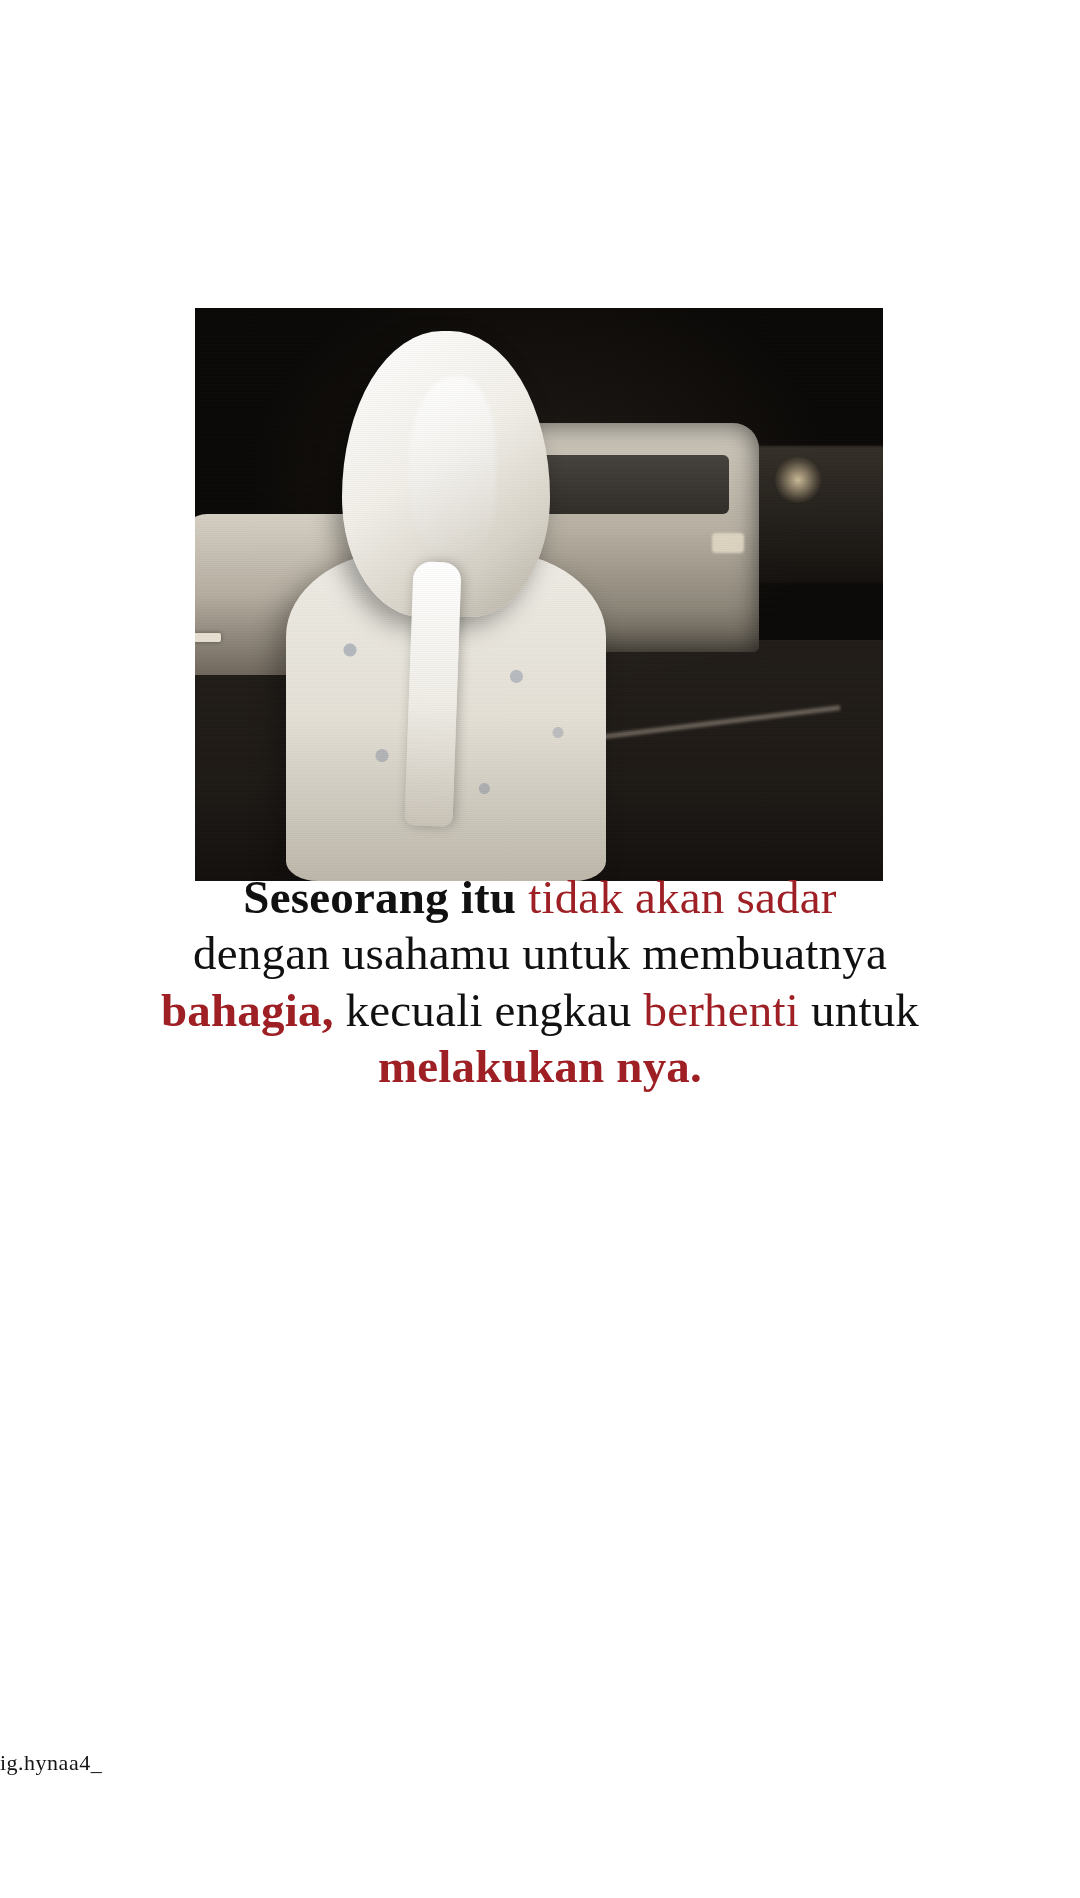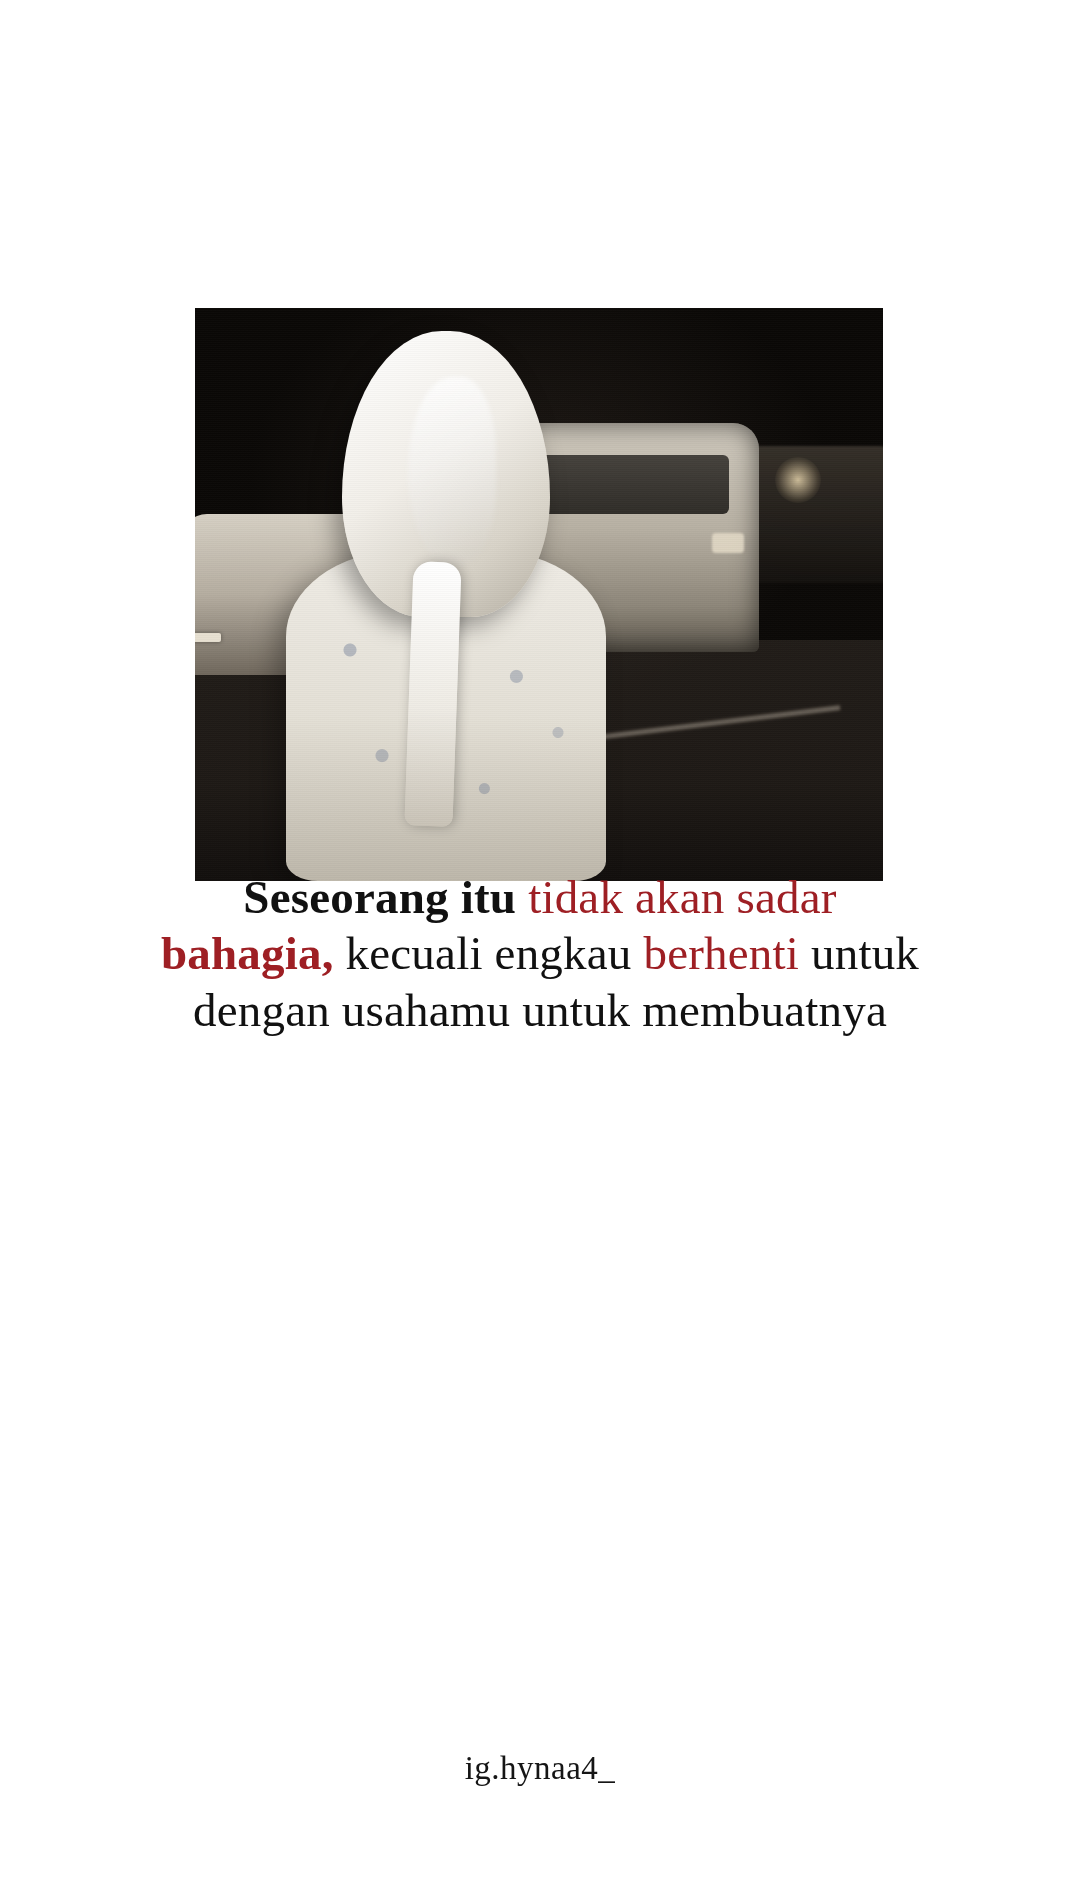--- a/index.html
+++ b/index.html
@@ -218,23 +218,23 @@
   .quote .b {
     font-weight: 700;
   }
 
   
   .handle {
     position: absolute;
     left: 0;
     width: 100%;
     top: 1750px;
-    text-align: center;
+    text-align: left;
     font-family: "Liberation Serif", serif;
-    font-size: 33px;
+    font-size: 22px;
     color: #151515;
     letter-spacing: 0.5px;
   }
 </style>
 </head>
 <body>
 
 <div class="post">
 
   <div class="photo-wrap">
@@ -256,19 +256,20 @@
           <div class="hijab-fold"></div>
         </div>
         <div class="scarf-tail"></div>
       </div>
       <div class="photo-grain"></div>
     </div>
   </div>
 
   <div class="quote">
     <div><span class="b">Seseorang itu </span><span class="hl">tidak akan sadar</span></div>
+    <div>dengan usahamu untuk membuatnya</div>
     <div><span class="hl b">bahagia,</span><span> kecuali engkau </span><span class="hl">berhenti</span><span> untuk</span></div>
-    <div>dengan usahamu untuk membuatnya</div>
+    <div class="hl b">melakukan nya.</div>
   </div>
 
   <div class="handle">ig.hynaa4_</div>
 
 </div>
 
 </body></html>

